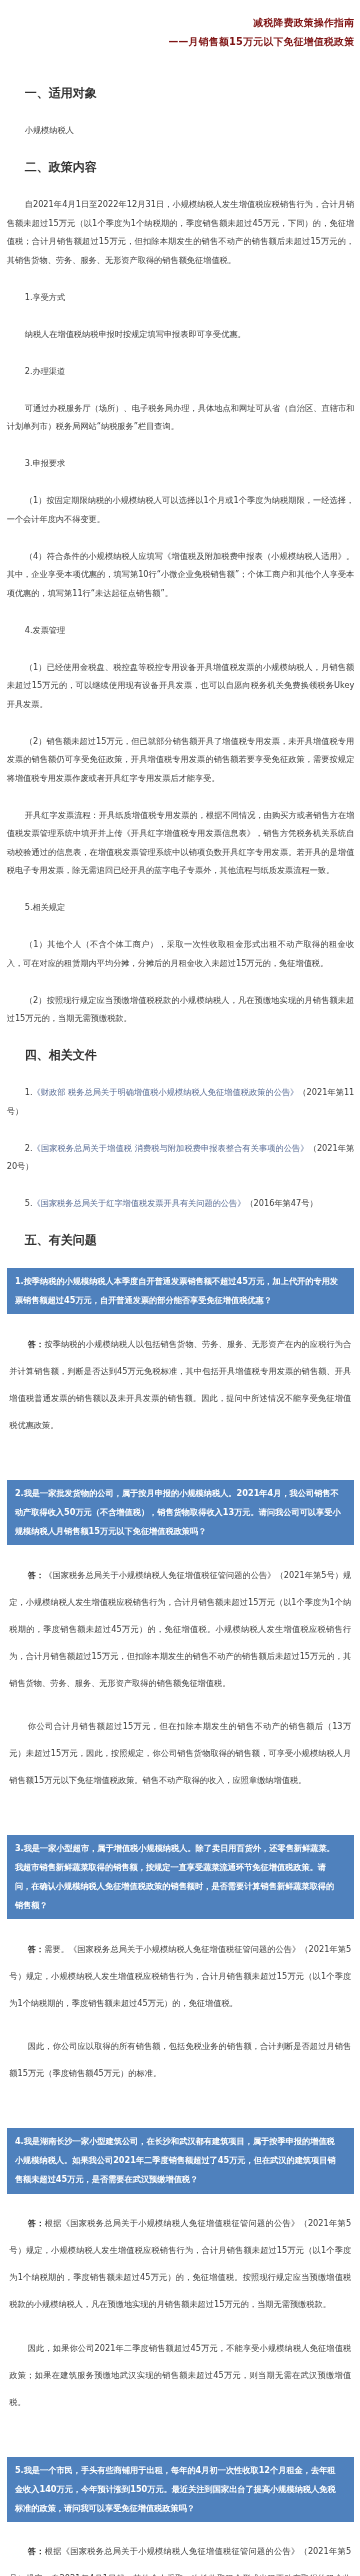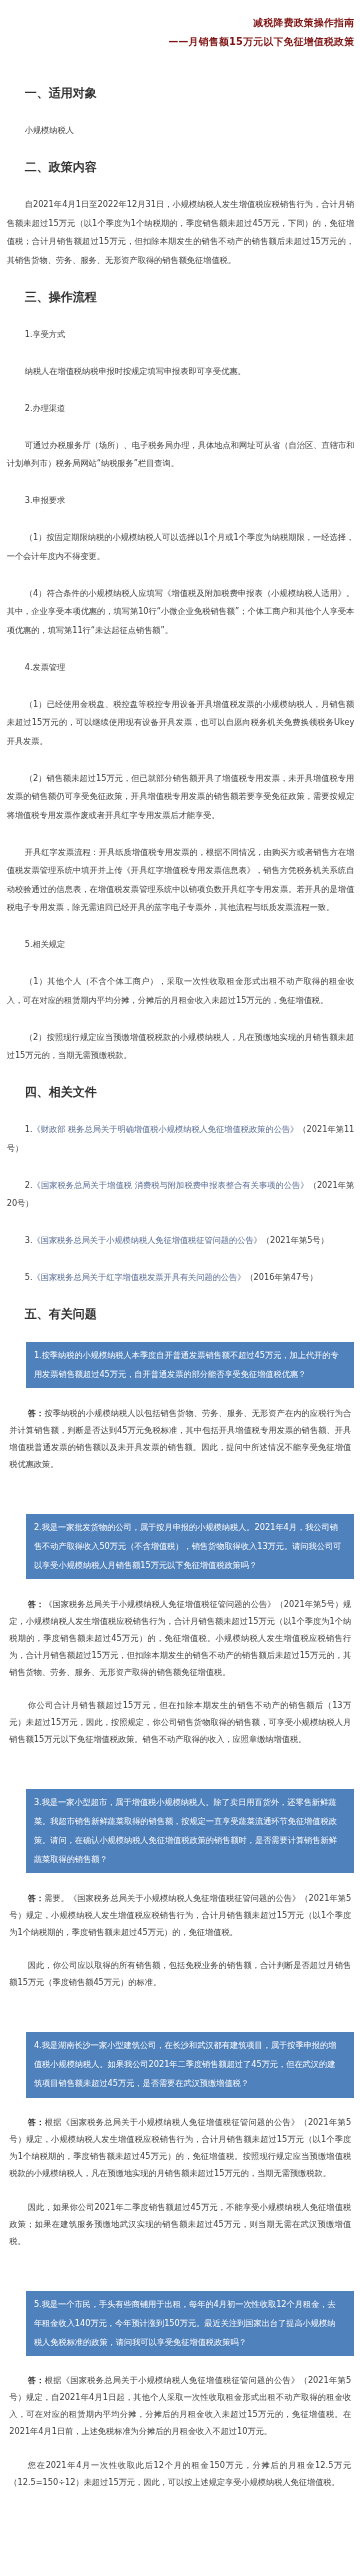--- a/index.html
+++ b/index.html
@@ -43,32 +43,31 @@
     margin: 18.5px 0;
   }
   .doc-link { color: #576b95; text-decoration: none; cursor: pointer; }
   .doc-suffix { color: #3e3e3e; }
 
   .faq { margin-top: 41px; }
   .faq:first-of-type { margin-top: 18.5px; }
   .q-box {
     background: #4f81bd;
     color: #ffffff;
-    font-weight: normal;
+    font-weight: bold;
     font-size: 8.2px;
     line-height: 19px;
     padding: 4.1px 12.4px 4.1px 8.2px;
-    margin-left: 19px;
   }
   .answer {
     padding: 0 3.1px 0 2.6px;
   }
   .a-para {
     font-size: 8.2px;
-    line-height: 17px;
+    line-height: 27px;
     text-indent: 18.5px;
     text-align: justify;
     margin-top: 16.5px;
   }
   .a-label { font-weight: bold; color: #333; }
 </style>
 </head>
 <body>
 
 <div class="page">
@@ -77,21 +76,20 @@
     <div class="title-line">减税降费政策操作指南</div>
     <div class="title-line">——月销售额15万元以下免征增值税政策</div>
   </div>
 
   <div class="sec-head">一、适用对象</div>
   <div class="sub-head">小规模纳税人</div>
 
   <div class="sec-head">二、政策内容</div>
   <p class="para">自2021年4月1日至2022年12月31日，小规模纳税人发生增值税应税销售行为，合计月销售额未超过15万元（以1个季度为1个纳税期的，季度销售额未超过45万元，下同）的，免征增值税；合计月销售额超过15万元，但扣除本期发生的销售不动产的销售额后未超过15万元的，其销售货物、劳务、服务、无形资产取得的销售额免征增值税。</p>
 
-  <div class="sec-head">三、操作流程</div>
   <div id="s3-items">
       <div class="sub-head">1.享受方式</div>
       <p class="para">纳税人在增值税纳税申报时按规定填写申报表即可享受优惠。</p>
       <div class="sub-head">2.办理渠道</div>
       <p class="para">可通过办税服务厅（场所）、电子税务局办理，具体地点和网址可从省（自治区、直辖市和计划单列市）税务局网站“纳税服务”栏目查询。</p>
       <div class="sub-head">3.申报要求</div>
       <p class="para">（1）按固定期限纳税的小规模纳税人可以选择以1个月或1个季度为纳税期限，一经选择，一个会计年度内不得变更。</p>
       <p class="para">（4）符合条件的小规模纳税人应填写《增值税及附加税费申报表（小规模纳税人适用》。其中，企业享受本项优惠的，填写第10行“小微企业免税销售额”；个体工商户和其他个人享受本项优惠的，填写第11行“未达起征点销售额”。</p>
       <div class="sub-head">4.发票管理</div>
       <p class="para">（1）已经使用金税盘、税控盘等税控专用设备开具增值税发票的小规模纳税人，月销售额未超过15万元的，可以继续使用现有设备开具发票，也可以自愿向税务机关免费换领税务Ukey开具发票。</p>
@@ -99,21 +97,20 @@
       <p class="para">开具红字发票流程：开具纸质增值税专用发票的，根据不同情况，由购买方或者销售方在增值税发票管理系统中填开并上传《开具红字增值税专用发票信息表》，销售方凭税务机关系统自动校验通过的信息表，在增值税发票管理系统中以销项负数开具红字专用发票。若开具的是增值税电子专用发票，除无需追回已经开具的蓝字电子专票外，其他流程与纸质发票流程一致。</p>
       <div class="sub-head">5.相关规定</div>
       <p class="para">（1）其他个人（不含个体工商户），采取一次性收取租金形式出租不动产取得的租金收入，可在对应的租赁期内平均分摊，分摊后的月租金收入未超过15万元的，免征增值税。</p>
       <p class="para">（2）按照现行规定应当预缴增值税税款的小规模纳税人，凡在预缴地实现的月销售额未超过15万元的，当期无需预缴税款。</p>
     </div>
 
   <div class="sec-head">四、相关文件</div>
   <div id="s4-docs">
       <p class="para"><span>1.</span><a class="doc-link">《财政部  税务总局关于明确增值税小规模纳税人免征增值税政策的公告》</a><span class="doc-suffix">（2021年第11号）</span></p>
       <p class="para"><span>2.</span><a class="doc-link">《国家税务总局关于增值税 消费税与附加税费申报表整合有关事项的公告》</a><span class="doc-suffix">（2021年第20号）</span></p>
-      <p class="para"><span>3.</span><a class="doc-link">《国家税务总局关于小规模纳税人免征增值税征管问题的公告》</a><span class="doc-suffix">（2021年第5号）</span></p>
       <p class="para"><span>5.</span><a class="doc-link">《国家税务总局关于红字增值税发票开具有关问题的公告》</a><span class="doc-suffix">（2016年第47号）</span></p>
     </div>
 
   <div class="sec-head">五、有关问题</div>
   <div id="faq-list">
       <div class="faq" style="margin-top: 18.5px;">
         <div class="q-box">1.按季纳税的小规模纳税人本季度自开普通发票销售额不超过45万元，加上代开的专用发票销售额超过45万元，自开普通发票的部分能否享受免征增值税优惠？</div>
         <div class="answer">
           <p class="a-para"><span class="a-label">答：</span><span>按季纳税的小规模纳税人以包括销售货物、劳务、服务、无形资产在内的应税行为合并计算销售额，判断是否达到45万元免税标准，其中包括开具增值税专用发票的销售额、开具增值税普通发票的销售额以及未开具发票的销售额。因此，提问中所述情况不能享受免征增值税优惠政策。</span></p>
         </div>

